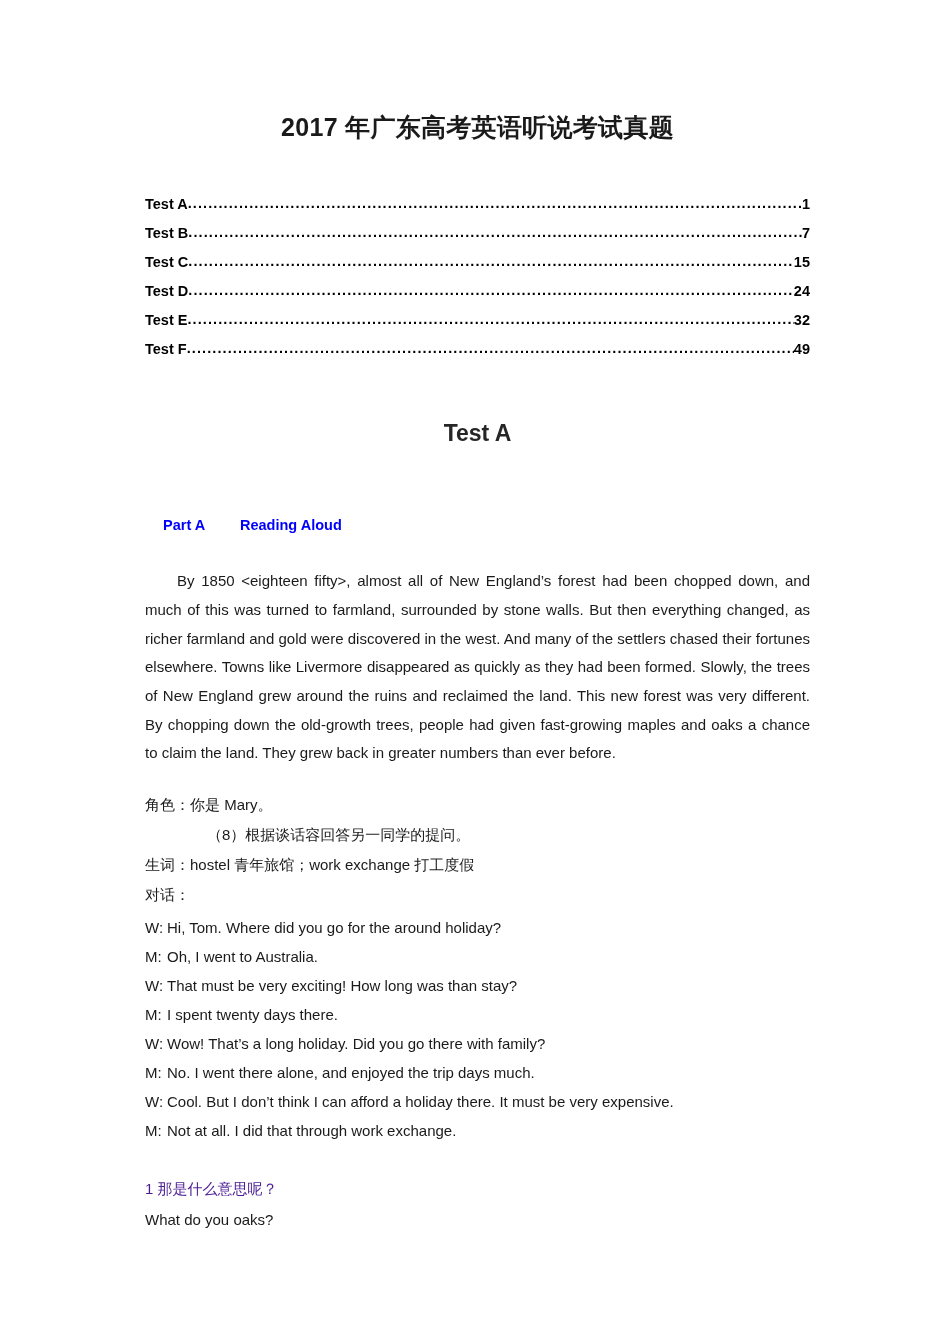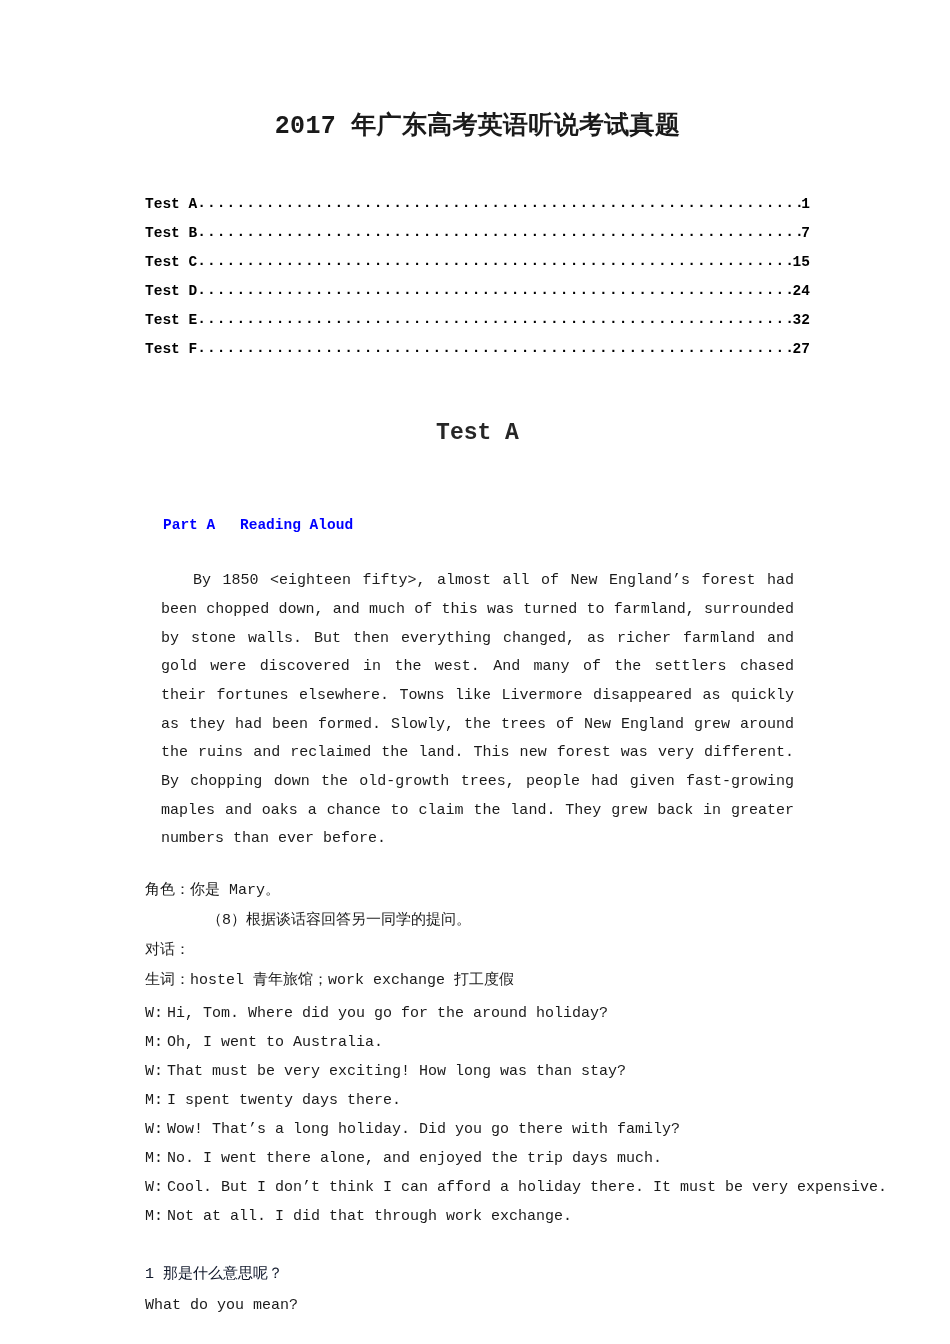--- a/index.html
+++ b/index.html
@@ -5,21 +5,21 @@
   html, body {
     margin: 0;
     padding: 0;
     background: #ffffff;
   }
   .page {
     position: relative;
     width: 950px;
     height: 1344px;
     background: #ffffff;
-    font-family: Liberation Mono, monospace;
+    font-family: Liberation Sans, sans-serif;
     color: #1a1a1a;
     overflow: hidden;
     border-radius: 17px;
   }
   .content {
     position: absolute;
     left: 145px;
     top: 0;
     width: 665px;
   }
@@ -89,21 +89,21 @@
   }
   .part-heading .part-name {
     display: inline-block;
     width: 77px;
   }
   .part-a-heading { padding-top: 52px; }
   .part-b-heading { padding-top: 44px; }
 
   
   .passage {
-    margin: 16px;
+    margin: 0;
     padding-top: 17px;
     text-align: justify;
     text-justify: inter-word;
     font-size: 15px;
     line-height: 28.7px;
     text-indent: 32px;
     color: #1a1a1a;
   }
 
   
@@ -137,21 +137,21 @@
     flex: 1 1 auto;
   }
 
   
   .question-block {
     margin-top: 28px;
   }
   .q-cn {
     font-size: 15px;
     line-height: 31px;
-    color: #0f172a;
+    color: #4c1d95;
     white-space: nowrap;
   }
   .q-en {
     font-size: 15px;
     line-height: 31px;
     color: #1a1a1a;
     white-space: nowrap;
   }
 </style>
 </head>
@@ -190,38 +190,38 @@
 
       <div class="toc-row">
         <span class="toc-label">Test E</span>
         <span class="toc-leader">................................................................................................................................................................................</span>
         <span class="toc-page">32</span>
       </div>
 
       <div class="toc-row">
         <span class="toc-label">Test F</span>
         <span class="toc-leader">................................................................................................................................................................................</span>
-        <span class="toc-page">27</span>
+        <span class="toc-page">49</span>
       </div>
 
     </div>
 
     <h2 class="test-heading">Test A</h2>
 
     <div class="part-heading part-a-heading">
       <span class="part-name">Part A</span><span>Reading Aloud</span>
     </div>
 
     <p class="passage">By 1850 &lt;eighteen fifty&gt;, almost all of New England’s forest had been chopped down, and much of this was turned to farmland, surrounded by stone walls. But then everything changed, as richer farmland and gold were discovered in the west. And many of the settlers chased their fortunes elsewhere. Towns like Livermore disappeared as quickly as they had been formed. Slowly, the trees of New England grew around the ruins and reclaimed the land. This new forest was very different. By chopping down the old-growth trees, people had given fast-growing maples and oaks a chance to claim the land. They grew back in greater numbers than ever before.</p>
 
 
     <div class="meta-line first">角色：你是 Mary。</div>
     <div class="meta-line task-sub">（8）根据谈话容回答另一同学的提问。</div>
+    <div class="meta-line">生词：hostel 青年旅馆；work exchange 打工度假</div>
     <div class="meta-line">对话：</div>
-    <div class="meta-line">生词：hostel 青年旅馆；work exchange 打工度假</div>
 
     <div class="dialogue">
 
       <div class="dlg-line">
         <span class="dlg-speaker">W:</span>
         <span class="dlg-text">Hi, Tom. Where did you go for the around holiday?</span>
       </div>
 
       <div class="dlg-line">
         <span class="dlg-speaker">M:</span>
@@ -255,17 +255,17 @@
 
       <div class="dlg-line">
         <span class="dlg-speaker">M:</span>
         <span class="dlg-text">Not at all. I did that through work exchange.</span>
       </div>
 
     </div>
 
     <div class="question-block">
       <div class="q-cn">1 那是什么意思呢？</div>
-      <div class="q-en">What do you mean?</div>
+      <div class="q-en">What do you oaks?</div>
     </div>
 
   </div>
 </div>
 
 </body></html>

